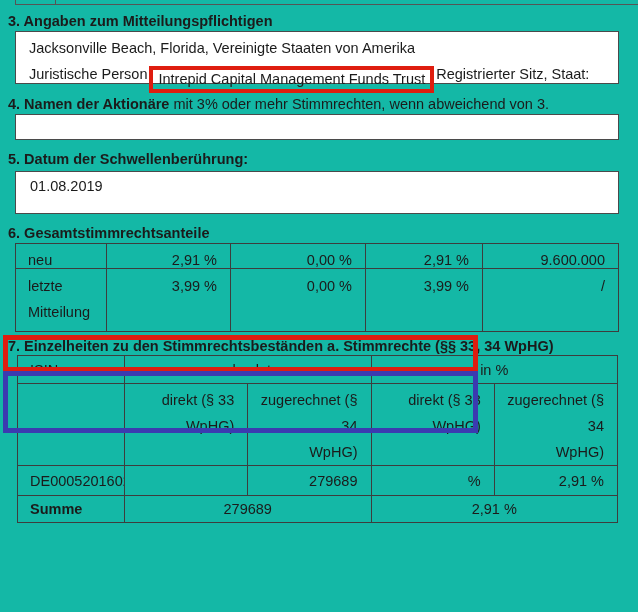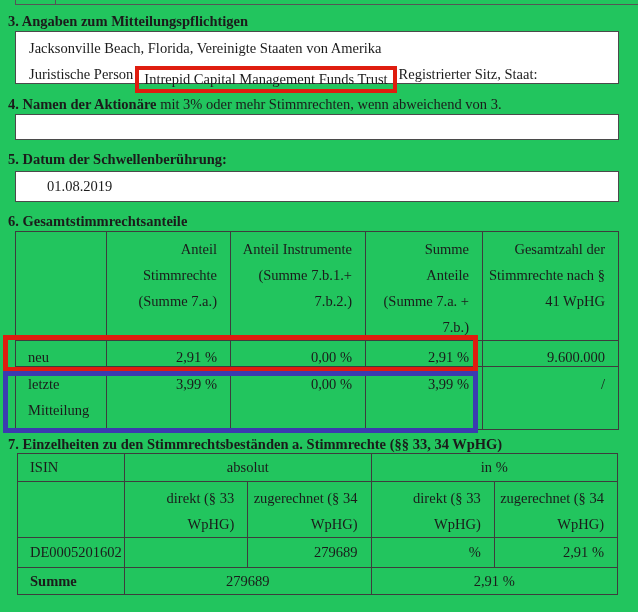--- a/index.html
+++ b/index.html
@@ -1,39 +1,39 @@
 <!DOCTYPE html>
 <html><head>
 <meta charset="utf-8">
 <style>
   html,body { margin:0; padding:0; background:#fff; }
   #page {
     position:relative; width:638px; height:612px; overflow:hidden;
-    background:#22c55e; color:#1b1b1b;
-    font-family:Liberation Serif, serif; font-size:14.5px;
+    background:#14b8a6; color:#1b1b1b;
+    font-family:Liberation Sans, sans-serif; font-size:14.5px;
   }
   
   .top-frag { position:relative; height:4px; margin-left:15px; width:623px;
               border-bottom:1px solid #555; }
   .top-frag .vstub { position:absolute; top:0; height:4px; width:0; border-left:1px solid #555; }
   .vstub.s1 { left:0; } .vstub.s2 { left:40px; }
   
   .sec-h { margin:0 0 0 8px; line-height:20px; font-weight:bold; }
   .sec-h .normal { font-weight:normal; }
   .h3 { margin-top:6px; }
   .h4 { margin-top:10px; }
   .h5 { margin-top:9px; }
   .h6 { margin-top:9px; }
   .h7 { margin-top:5px; line-height:18px; }
   
   .fieldbox { margin-left:15px; width:604px; box-sizing:border-box;
               border:1px solid #4a4a4a; background:#fff; }
   .box3 { height:53px; padding:3px 10px 0 13px; line-height:26px; }
   .box4 { height:26px; }
-  .box5 { margin-top:2px; height:31px; line-height:29px; padding-left:31px; }
+  .box5 { margin-top:2px; height:43px; line-height:29px; padding-left:14px; }
   
   .name-annot {
     display:inline-block; border:4px solid #df1d0f; padding:0 5px;
     line-height:19px; vertical-align:-5px; margin:0 2px;
   }
   
   table { border-collapse:collapse; table-layout:fixed; margin-left:15px;
           font-size:14.5px; color:#1b1b1b; }
   td { border:1px solid #3d3d3d; box-sizing:border-box; overflow:hidden;
        white-space:pre-line; }
@@ -87,36 +87,20 @@
   <div class="fieldbox box4"></div>
 
   <div class="sec-h h5">5. Datum der Schwellenberührung:</div>
 
   <div class="fieldbox box5"><span>01.08.2019</span></div>
 
   <div class="sec-h h6">6. Gesamtstimmrechtsanteile</div>
 
   <table class="t6">
     <tbody>
-        <tr class="hdr">
-      <td class="c0 empty"></td>
-      <td class="c1">Anteil
-Stimmrechte
-(Summe 7.a.)</td>
-      <td class="c2">Anteil Instrumente
-(Summe 7.b.1.+
-7.b.2.)</td>
-      <td class="c3">Summe
-Anteile
-(Summe 7.a. +
-7.b.)</td>
-      <td class="c4">Gesamtzahl der
-Stimmrechte nach §
-41 WpHG</td>
-    </tr>
     <tr class="rneu">
       <td class="c0 rowlabel">neu</td>
       <td class="c1">2,91 %</td>
       <td class="c2">0,00 %</td>
       <td class="c3">2,91 %</td>
       <td class="c4">9.600.000</td>
     </tr>
     <tr class="rlast">
       <td class="c0 rowlabel">letzte
 Mitteilung</td>

